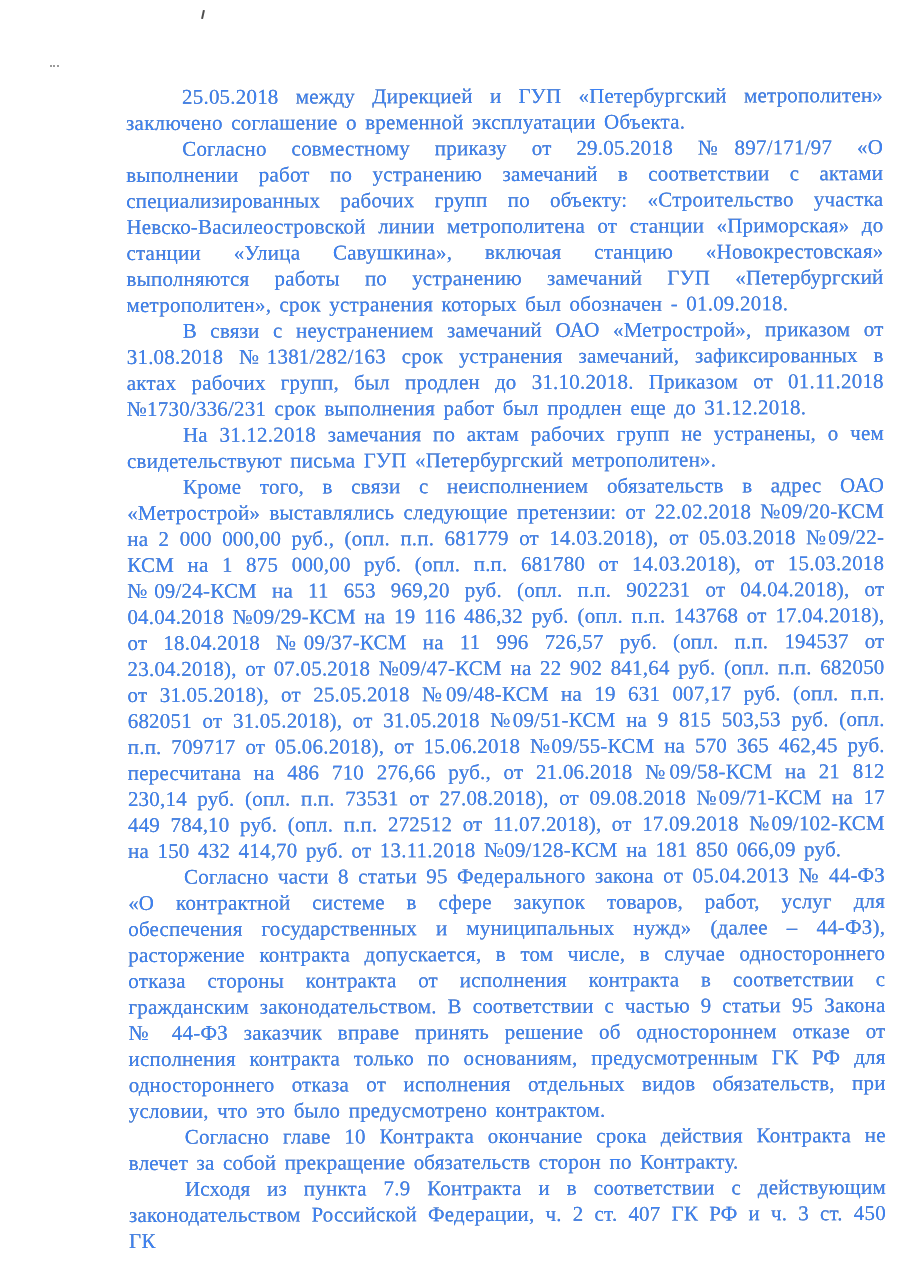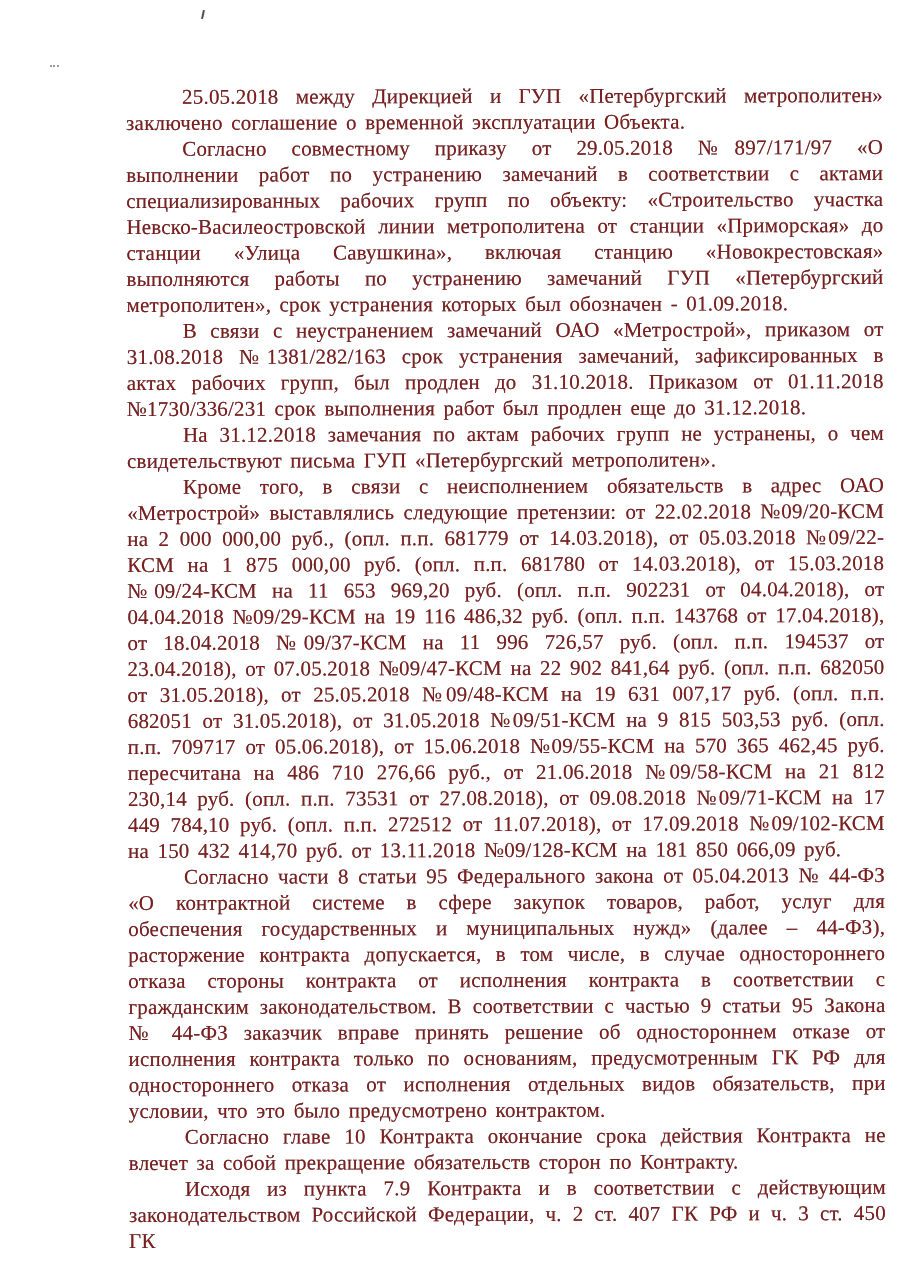--- a/index.html
+++ b/index.html
@@ -7,21 +7,21 @@
     padding: 0;
     background: #ffffff;
   }
   .page {
     position: relative;
     width: 909px;
     height: 1286px;
     background: #ffffff;
     overflow: hidden;
     font-family: "Liberation Serif", "DejaVu Serif", serif;
-    color: #7f1d1d;
+    color: #3b82f6;
   }
   .text-block {
     position: absolute;
     left: 126px;
     top: 84px;
     width: 757px;
     transform: rotate(-0.15deg);
     transform-origin: top left;
   }
   .text-block p {

